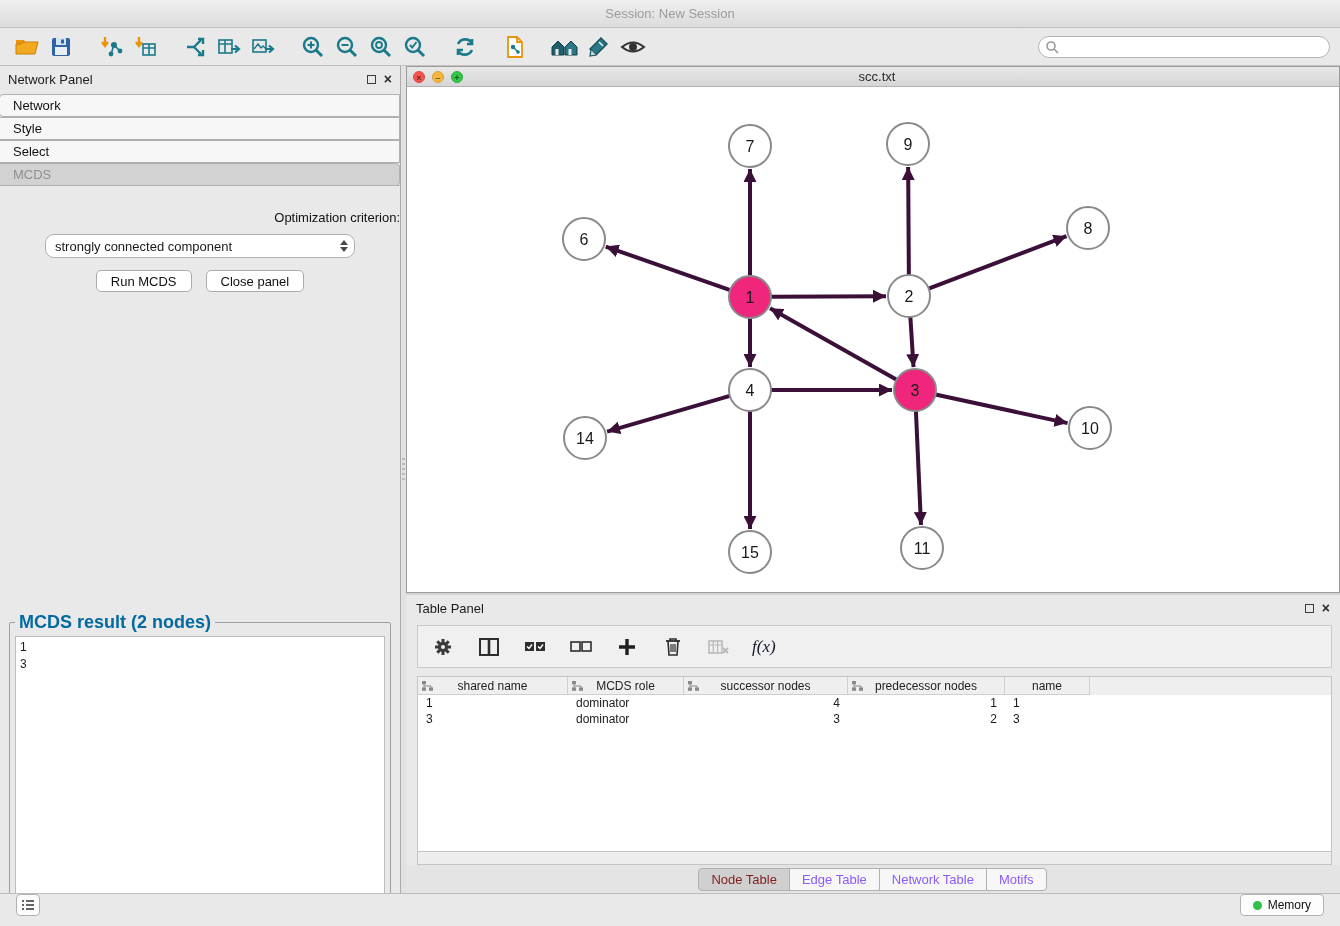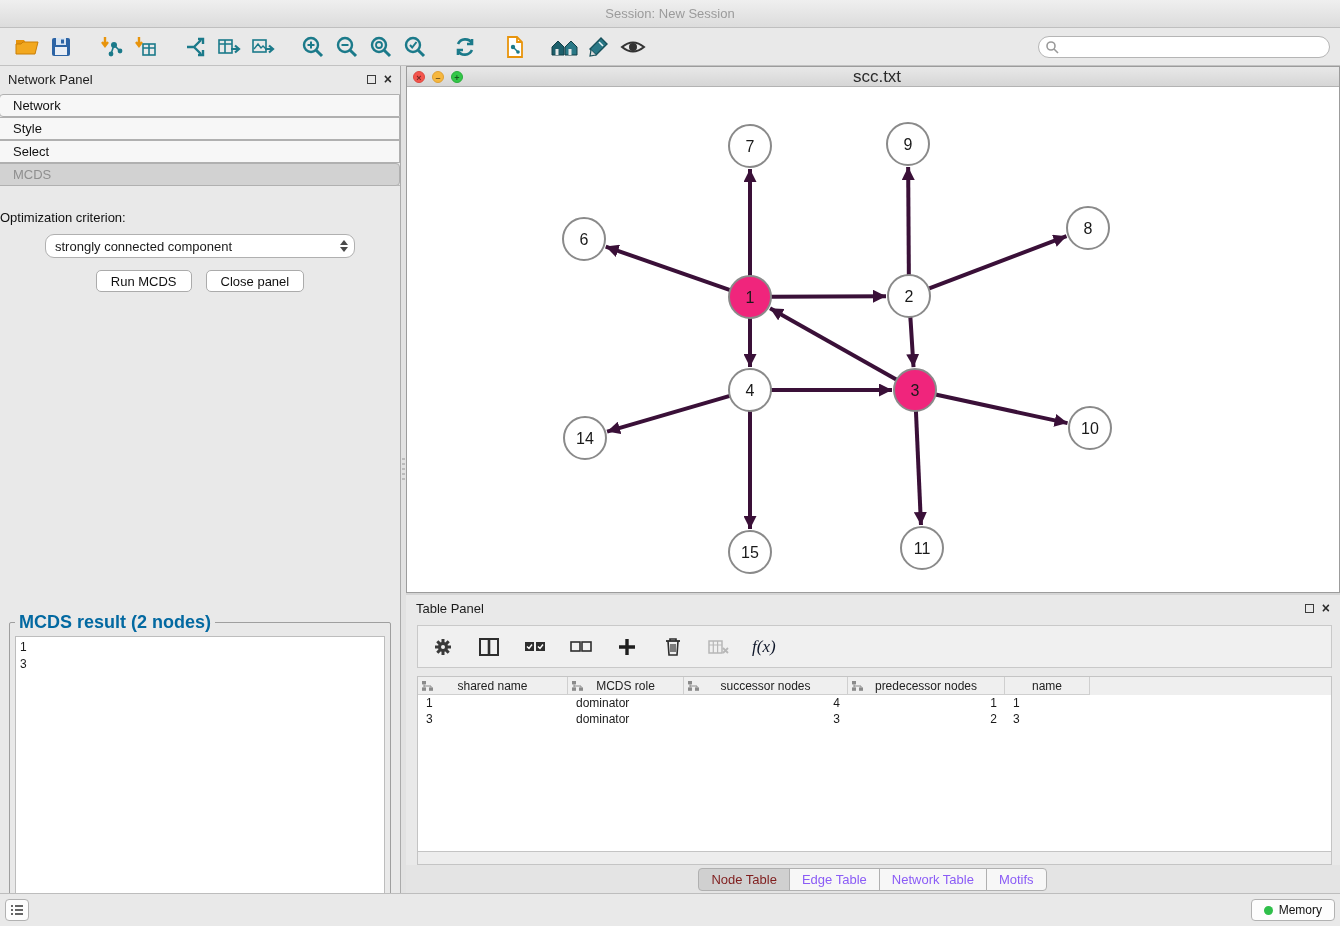--- a/index.html
+++ b/index.html
@@ -29,21 +29,21 @@
   .panel-head .ph-title{font-size:13px;color:#1c1c1c;}
   .ph-icons{margin-left:auto;display:flex;align-items:center;gap:8px;}
   .win-restore{width:9px;height:9px;border:1.5px solid #3c3c3c;display:inline-block;}
   .win-close{font-weight:bold;color:#2b2b2b;font-size:14px;line-height:10px;}
   .cp-tabs{display:flex;justify-content:center;position:relative;z-index:2;margin-top:2px;flex-direction:column;}
   .cp-tab{background:#f7f7f7;border:1px solid #b0b0b0;padding:3px 13px;font-size:13px;margin-left:-1px;color:#111;}
   .cp-tab:first-child{border-radius:4px 0 0 4px;}
   .cp-tab:last-child{border-radius:0 4px 4px 0;}
   .cp-tab.disabled{background:#d2d2d2;color:#8f8f8f;}
   .cp-body{border-top:1px solid #b9b9b9;margin-top:-1px;padding-top:24px;position:relative;height:calc(100% - 52px);}
-  .opt-label{text-align:left;font-size:13px;color:#111;}
+  .opt-label{text-align:right;font-size:13px;color:#111;}
   .dd-wrap{position:relative;width:310px;margin:9px auto 0 auto;}
   .dropdown{width:100%;height:24px;background:#fff;border:1px solid #b0b0b0;border-radius:9px;
     display:flex;align-items:center;padding:0 22px 0 9px;font-size:13px;}
   .stepper{position:absolute;right:7px;top:50%;transform:translateY(-50%);display:flex;flex-direction:column;gap:2px;}
   .tri-up{width:0;height:0;border-left:4px solid transparent;border-right:4px solid transparent;border-bottom:5px solid #4a4a4a;}
   .tri-down{width:0;height:0;border-left:4px solid transparent;border-right:4px solid transparent;border-top:5px solid #4a4a4a;}
   .btn-row{display:flex;justify-content:center;gap:14px;margin-top:12px;}
   .btn{background:#fff;border:1px solid #ababab;border-radius:5px;height:22px;padding:0 14px;
     font-size:13px;font-family:"Liberation Sans",sans-serif;color:#111;}
   fieldset#mcds-result{position:absolute;left:9px;right:9px;top:426px;bottom:21px;
@@ -59,21 +59,21 @@
   #network-window{position:absolute;left:406px;top:66px;right:0;height:527px;
     border:1px solid #9c9c9c;background:#fff;}
   .net-titlebar{height:20px;background:linear-gradient(#e8e8e8,#d6d6d6);border-bottom:1px solid #b3b3b3;
     display:flex;align-items:center;padding:0 6px;position:relative;}
   .traffic{display:flex;gap:7px;align-items:center;}
   .tl{width:12px;height:12px;border-radius:50%;font-size:9px;line-height:12px;text-align:center;
     color:rgba(0,0,0,.55);font-weight:bold;}
   .tl.red{background:#f5544d;border:1px solid #d94a42;}
   .tl.yellow{background:#f6b73e;border:1px solid #dfa134;}
   .tl.green{background:#33c748;border:1px solid #2bad3e;}
-  .net-title{position:absolute;left:8px;right:0;text-align:center;font-size:17px;color:#2b2b2b;}
+  .net-title{position:absolute;left:8px;right:0;text-align:center;font-size:13px;color:#2b2b2b;}
   #graph-canvas{width:100%;height:505px;background:#fff;}
   
   #hsplit{position:absolute;left:406px;right:0;top:593px;height:2px;background:#d5d5d5;}
   
   #table-panel{position:absolute;left:406px;top:595px;right:0;bottom:33px;background:#e9e9e9;}
   .tp-toolbar{position:absolute;left:11px;right:8px;top:30px;height:43px;background:#f0f0f0;
     border:1px solid #c9c9c9;display:flex;align-items:center;padding:0 12px;gap:20px;}
   .tp-ico{display:flex;align-items:center;justify-content:center;width:26px;height:26px;}
   .fx{font-family:"Liberation Serif",serif;font-style:italic;font-size:17px;color:#0f172a;}
   .tbl-wrap{position:absolute;left:11px;right:8px;top:81px;bottom:28px;background:#fff;border:1px solid #c4c4c4;border-bottom:none;}
@@ -85,21 +85,21 @@
   .tcell{font-size:12px;line-height:16px;padding:0 8px;white-space:nowrap;overflow:hidden;}
   .tbl-bottom-strip{position:absolute;left:11px;right:8px;bottom:28px;height:14px;background:#ededed;border:1px solid #c4c4c4;}
   .tp-tabs-bar{position:absolute;left:0;right:0;bottom:0;height:28px;background:#e4e4e4;
     display:flex;align-items:center;justify-content:center;}
   .tp-tab{background:#f7f7f7;border:1px solid #b0b0b0;padding:3px 12px;font-size:13px;margin-left:-1px;color:#8b5cf6;}
   .tp-tab:first-child{border-radius:4px 0 0 4px;}
   .tp-tab:last-child{border-radius:0 4px 4px 0;}
   .tp-tab.active{background:#d0d0d0;color:#7f1d1d;}
   
   #statusbar{position:absolute;left:0;right:0;bottom:0;height:33px;background:#e9e9e9;
-    border-top:1px solid #bdbdbd;display:flex;align-items:center;padding:0 5px;}
+    border-top:1px solid #bdbdbd;display:flex;align-items:flex-start;padding:0 16px;}
   #list-btn{width:24px;height:22px;background:#fdfdfd;border:1px solid #b2b2b2;border-radius:4px;
     display:flex;align-items:center;justify-content:center;}
   #memory-btn{margin-left:auto;height:22px;background:#fdfdfd;border:1px solid #b2b2b2;border-radius:4px;
     display:flex;align-items:center;gap:6px;padding:0 12px;font-size:12px;color:#111;}
   .green-dot{width:9px;height:9px;border-radius:50%;background:#2fbf4a;display:inline-block;}
 </style>
 </head>
 <body>
 
 <div id="titlebar">

